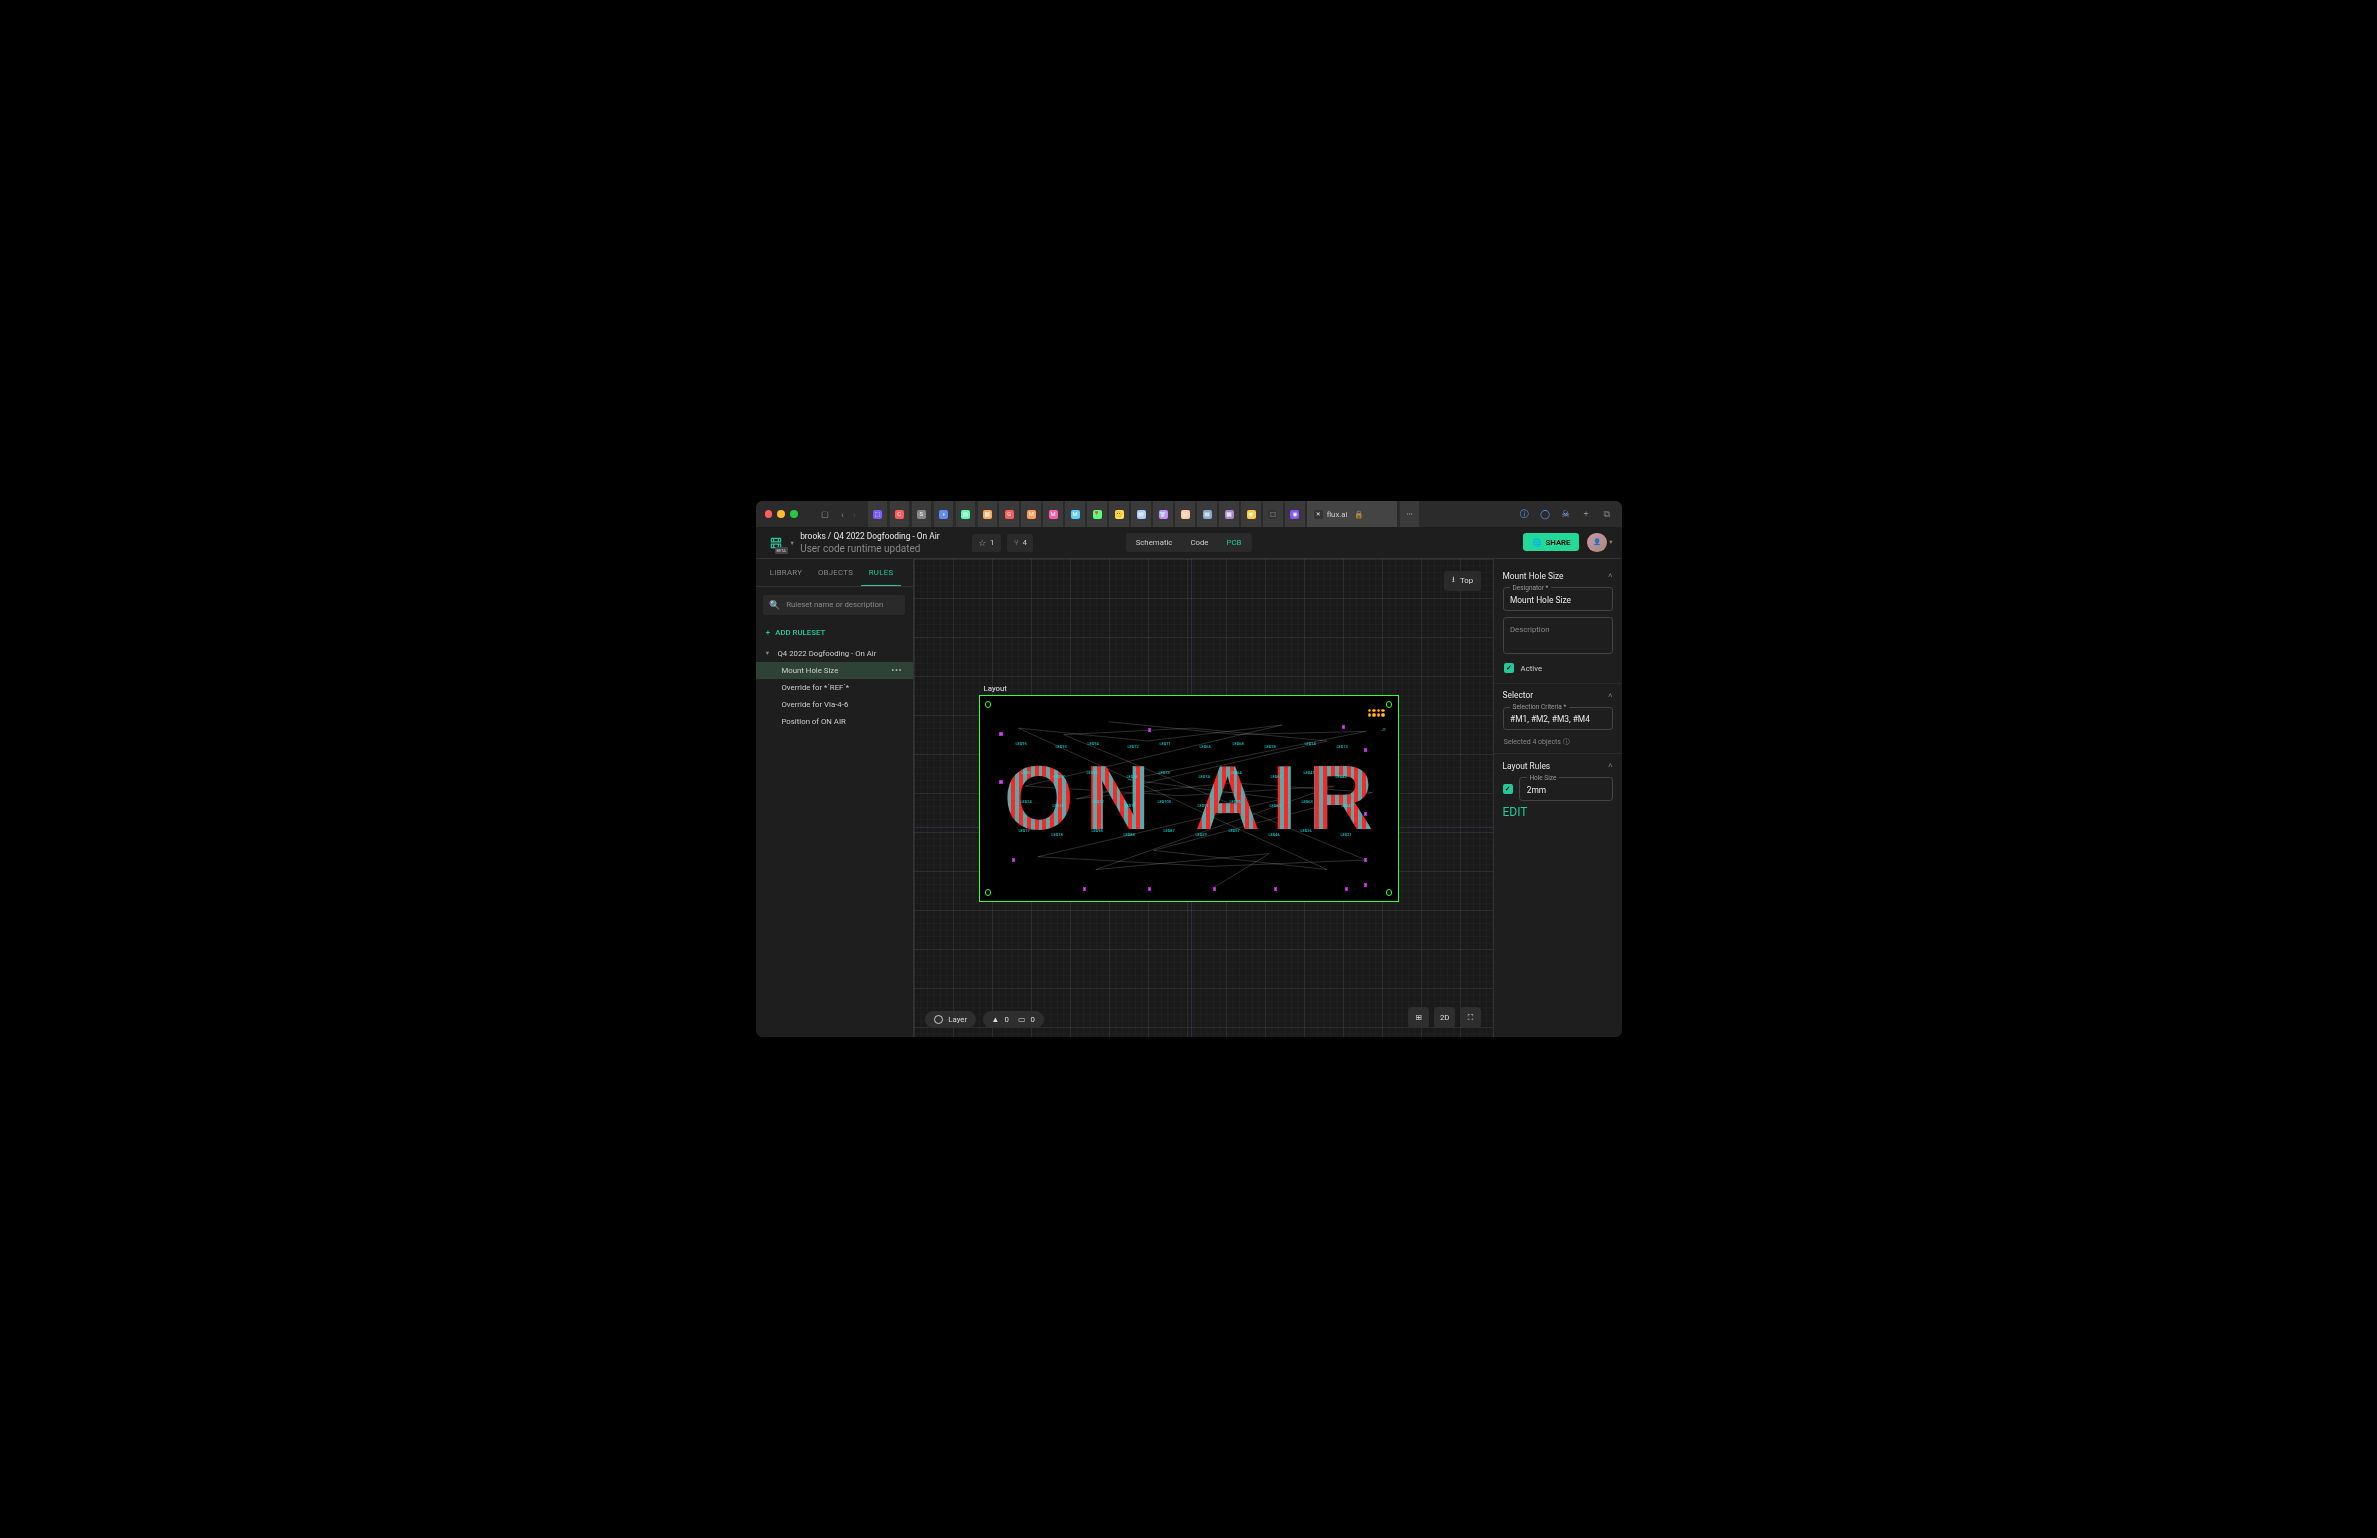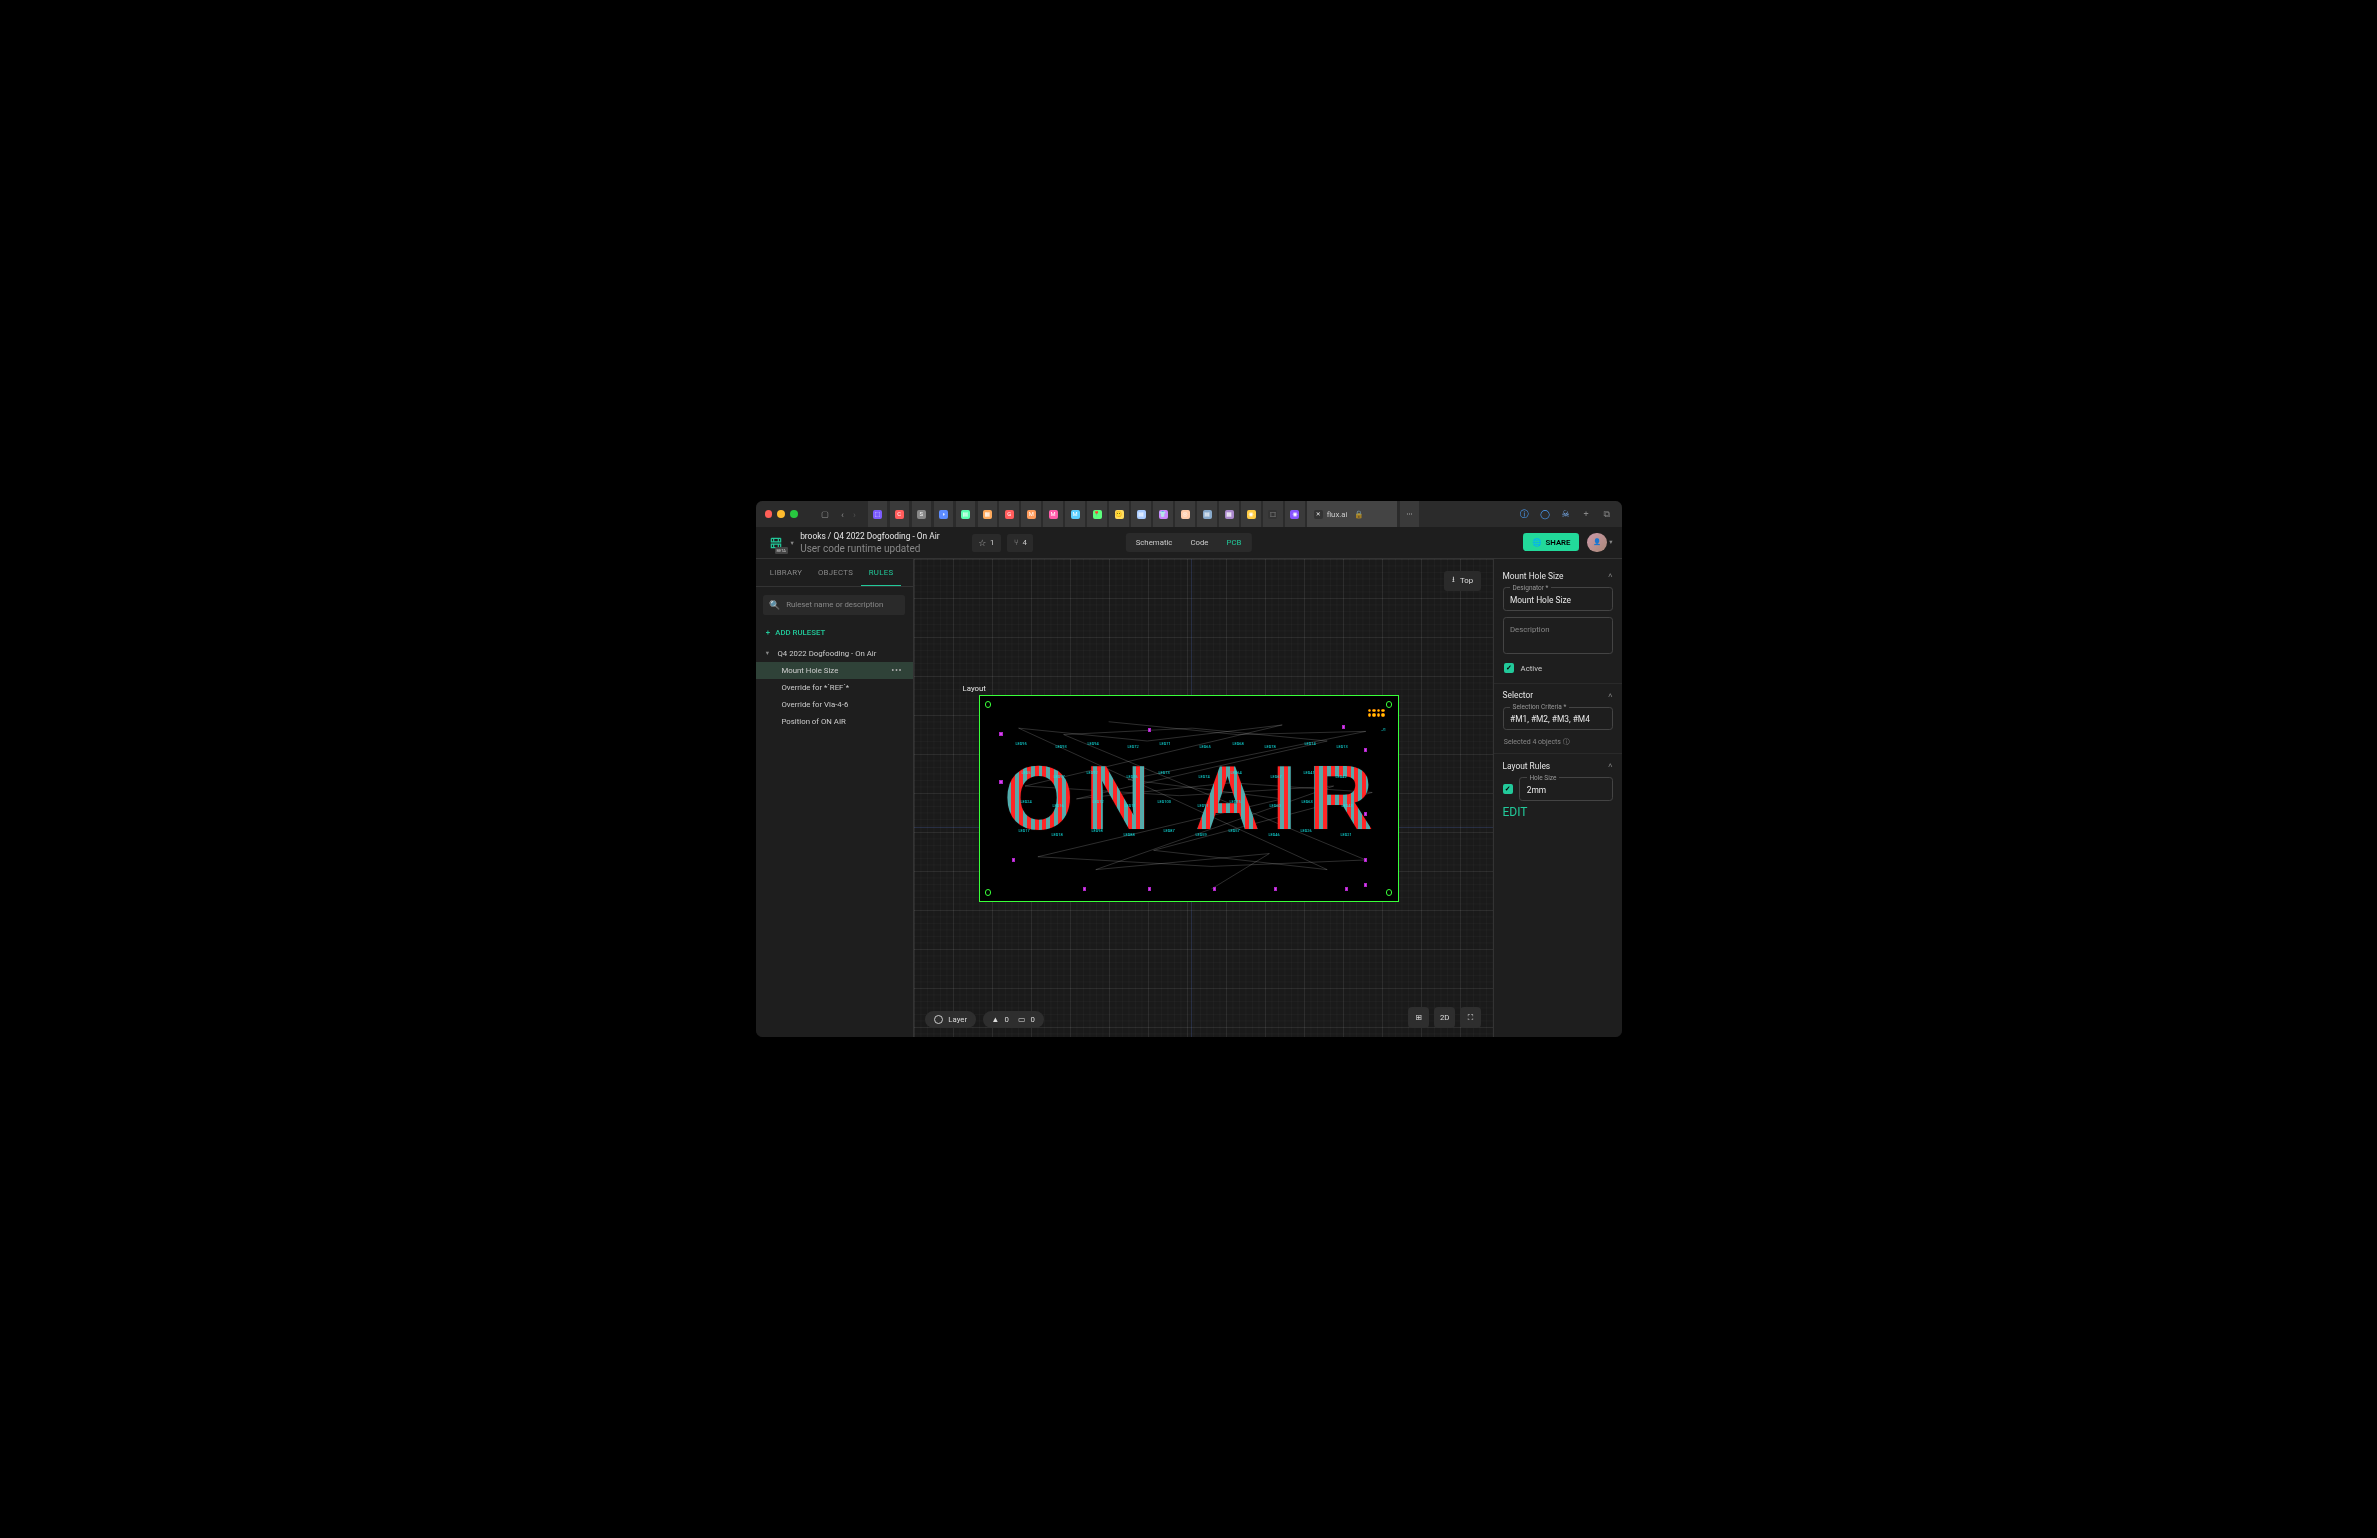--- a/index.html
+++ b/index.html
@@ -69,21 +69,21 @@
     background-image:
       linear-gradient(rgba(255,255,255,0.025) 0.6px, transparent 0.6px),
       linear-gradient(90deg, rgba(255,255,255,0.025) 0.6px, transparent 0.6px),
       linear-gradient(rgba(255,255,255,0.06) 0.6px, transparent 0.6px),
       linear-gradient(90deg, rgba(255,255,255,0.06) 0.6px, transparent 0.6px);
     background-size: 6.5px 6.5px, 6.5px 6.5px, 39px 39px, 39px 39px;
   }
   .crosshair-v { position: absolute; top:0; bottom:0; left: 48%; width:0.6px; background: rgba(100,140,255,0.18); }
   .crosshair-h { position: absolute; left:0; right:0; top: 56%; height:0.6px; background: rgba(100,140,255,0.18); }
 
-  .pcb-label { position: absolute; top: 125px; left: 49px; font-size: 7.8px; color: #e5e5e5; }
+  .pcb-label { position: absolute; top: 125px; left: 70px; font-size: 7.8px; color: #e5e5e5; }
   .pcb-board { position: absolute; top: 136px; left: 65px; width: 420px; height: 207px; border: 1.3px solid #39ff39; background: #000; }
   .mount-hole { position: absolute; width: 6.5px; height: 6.5px; border: 1.3px solid #39ff39; border-radius: 50%; }
   .mh1 { top: 5.2px; left: 5.2px; }
   .mh2 { top: 5.2px; right: 5.2px; }
   .mh3 { bottom: 5.2px; left: 5.2px; }
   .mh4 { bottom: 5.2px; right: 5.2px; }
   .connector { position: absolute; top: 13px; right: 11.6px; width: 18px; height: 18px;  }
   .connector-row { display:flex; gap:1.3px; margin-bottom:1.3px;}
   .connector-pin { width:3.2px; height:3.2px; border-radius:50%; background:#ffcc00; border:0.6px solid #ff8800;}
   .connector-lbl{ font-size:3.9px; color:#1ee; position:absolute; bottom:-5.2px; right:0;}

